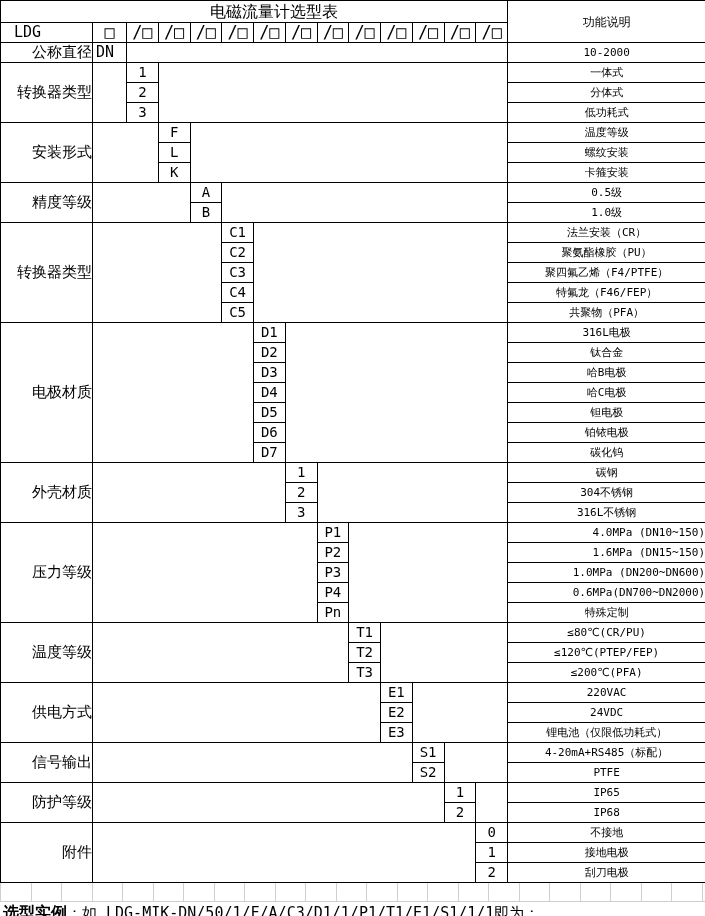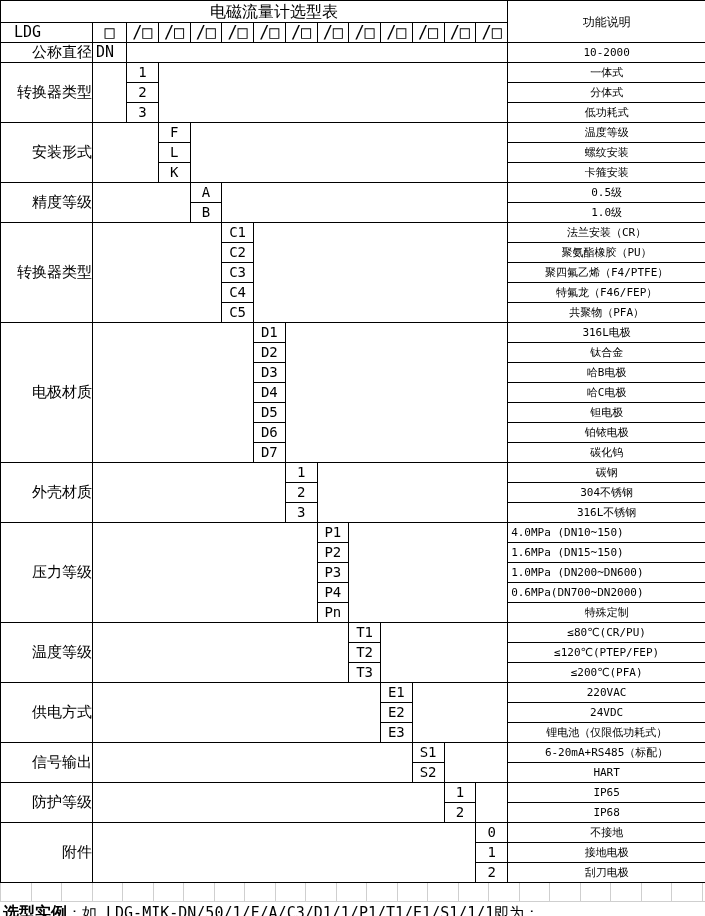--- a/index.html
+++ b/index.html
@@ -24,21 +24,21 @@
   }
   tr.title-row td.title{height:21px;line-height:21px;font-size:16px;text-indent:40px;}
   td.fn-head{font-size:12px;line-height:20px;text-indent:0;}
   td.lbl{font-size:15px;text-align:right;}
   td.lbl-left{text-align:left;padding-left:13px;margin-top:24px;}
   td.lbl-left2{text-align:right;padding-left:5px;}
   td.code{font-size:14px;}
   td.dn{text-align:left;padding-left:3px;font-size:15px;}
   td.box-cell{font-size:17px;}
   td.desc{font-size:11px;}
-  td.desc.left{text-align:left;padding-left:3px;margin-left:20px;}
+  td.desc.left{text-align:right;padding-left:3px;margin-left:20px;}
   td.spacer{background:var(--bg);}
   .grid-strip{
     width:705px;height:18px;
     border-bottom:1px solid var(--grid);
     background:repeating-linear-gradient(to right, var(--grid) 0 1px, transparent 1px 30.5px);
   }
   .example{padding:0 3px;position:relative;}
   .ex-line1{position:relative;line-height:21px;font-size:15px;}
   .ex-line1 .bold{font-weight:bold;font-size:16px;}
 </style>
@@ -252,25 +252,25 @@
         </tr>
         <tr>
           <td class="code">E3</td>
           <td class="desc">锂电池（仅限低功耗式）</td>
         </tr>
         <tr>
           <td rowspan="2" class="lbl">信号输出</td>
           <td rowspan="2" colspan="10" class="spacer"></td>
           <td class="code">S1</td>
           <td rowspan="2" colspan="2" class="spacer"></td>
-          <td class="desc">6-20mA+RS485（标配）</td>
+          <td class="desc">4-20mA+RS485（标配）</td>
         </tr>
         <tr>
           <td class="code">S2</td>
-          <td class="desc">HART</td>
+          <td class="desc">PTFE</td>
         </tr>
         <tr>
           <td rowspan="2" class="lbl">防护等级</td>
           <td rowspan="2" colspan="11" class="spacer"></td>
           <td class="code">1</td>
           <td rowspan="2" colspan="1" class="spacer"></td>
           <td class="desc">IP65</td>
         </tr>
         <tr>
           <td class="code">2</td>

